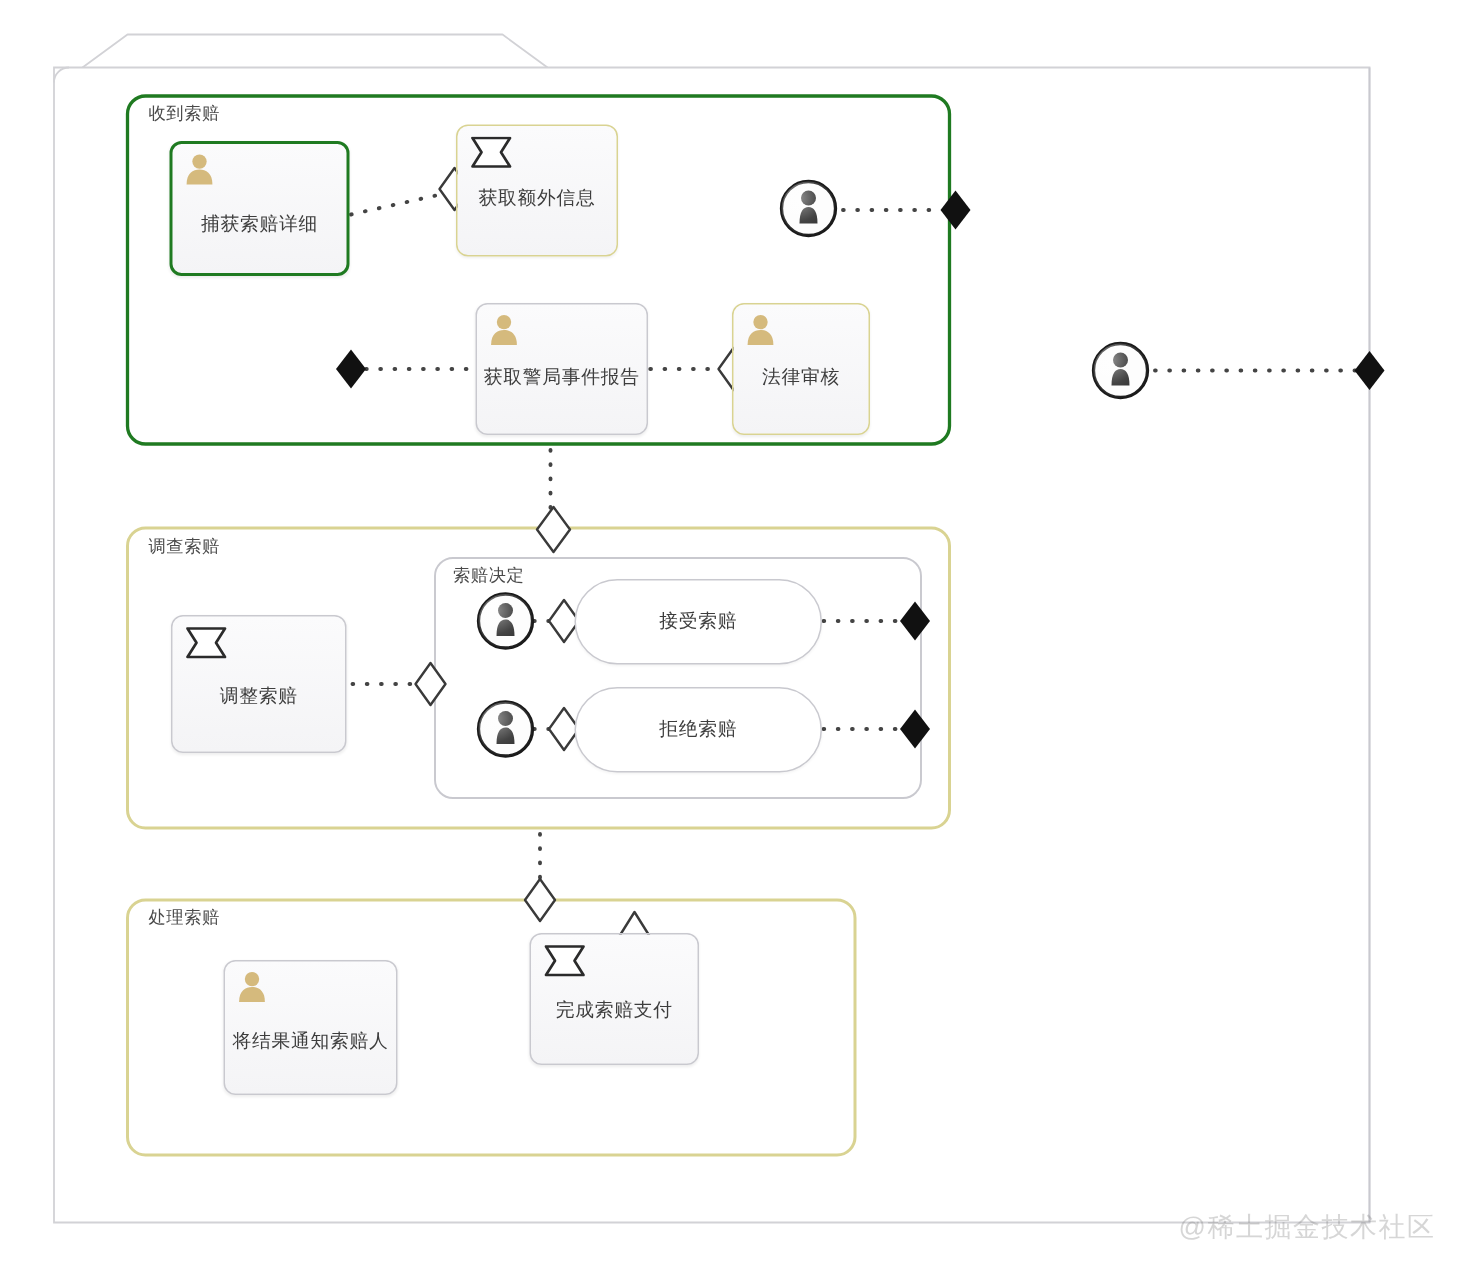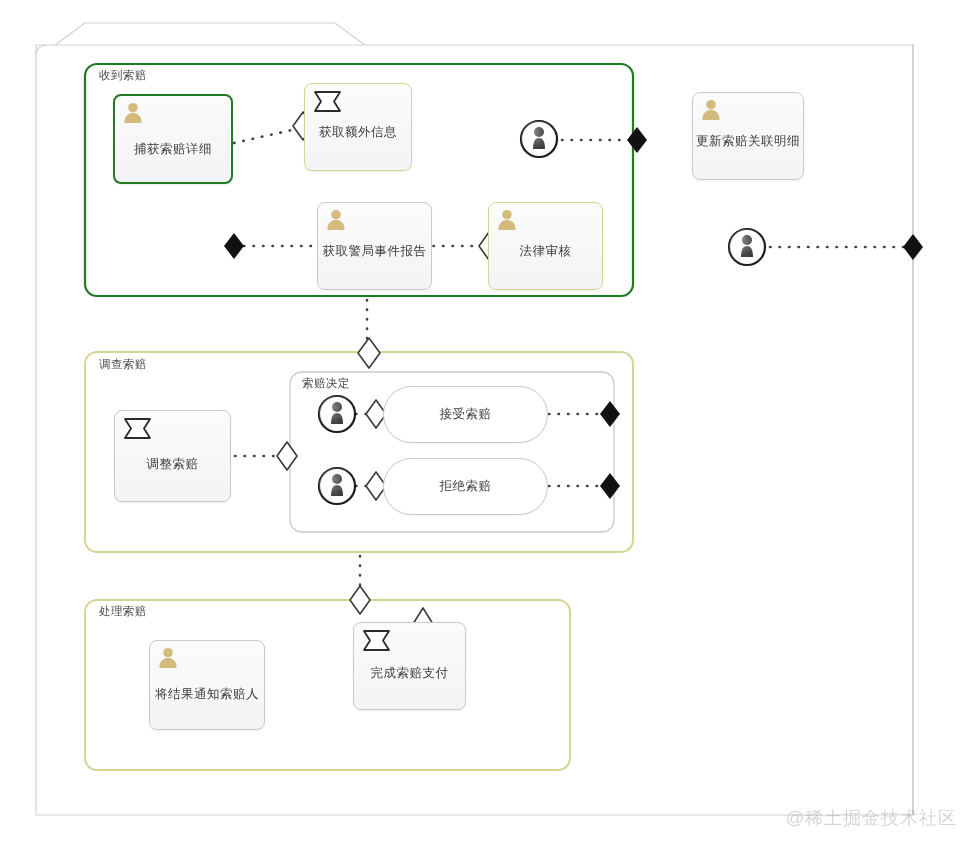--- a/index.html
+++ b/index.html
@@ -211,33 +211,27 @@
   </div>
 
 
   <div class="node" style="left:317px; top:202px; width:115px; height:88px;">
     <svg class="personicon" viewBox="0 0 20 23">
       <use href="#personGlyph"></use>
     </svg>
     <div class="nlabel" style="top:40px;">获取警局事件报告</div>
   </div>
 
-  <div class="node yellow" style="left:488px; top:202px; width:115px; height:88px;">
+  <div class="node yellow" style="left:488px; top:202px; width:92px; height:88px;">
     <svg class="personicon" viewBox="0 0 20 23">
       <use href="#personGlyph"></use>
     </svg>
     <div class="nlabel" style="top:40px;">法律审核</div>
   </div>
 
-  <div class="node" style="left:692px; top:92px; width:112px; height:88px;">
-    <svg class="personicon" viewBox="0 0 20 23">
-      <use href="#personGlyph"></use>
-    </svg>
-    <div class="nlabel" style="top:40px;">更新索赔关联明细</div>
-  </div>
 
   <div class="node" style="left:114px; top:410px; width:117px; height:92px;">
     <svg class="flagicon" viewBox="0 0 28 22">
       <use href="#flagGlyph"></use>
     </svg>
     <div class="nlabel" style="top:45px;">调整索赔</div>
   </div>
 
   <div class="pill" style="left:383px; top:458px; width:165px; height:57px;">
     <span>拒绝索赔</span>

